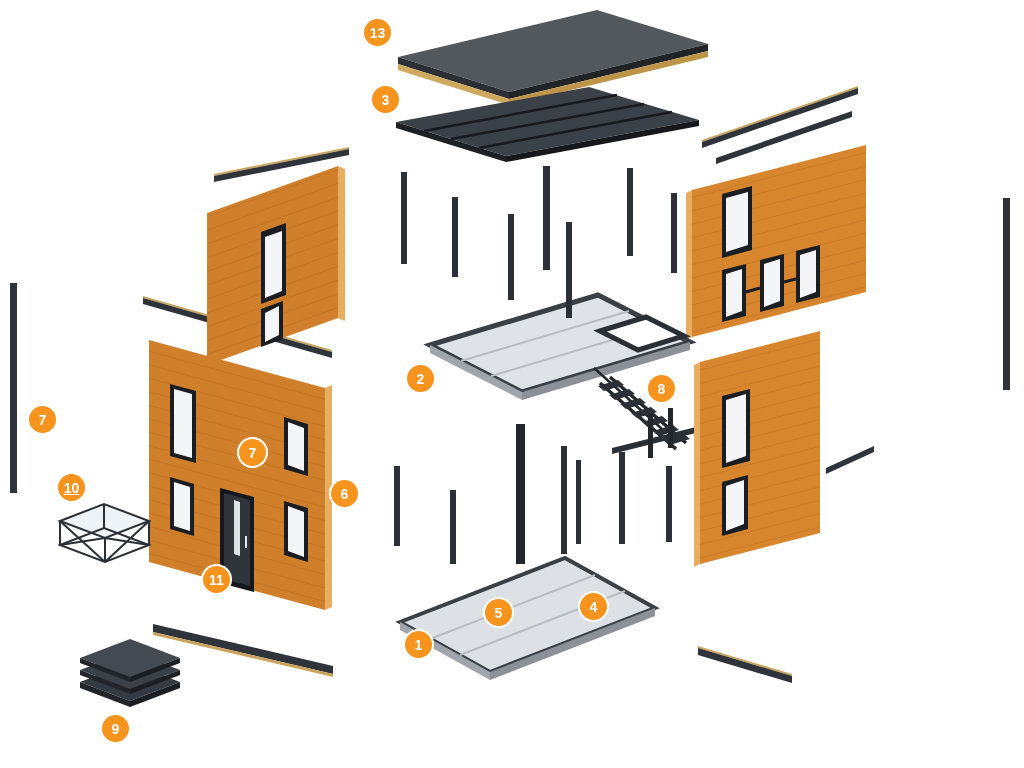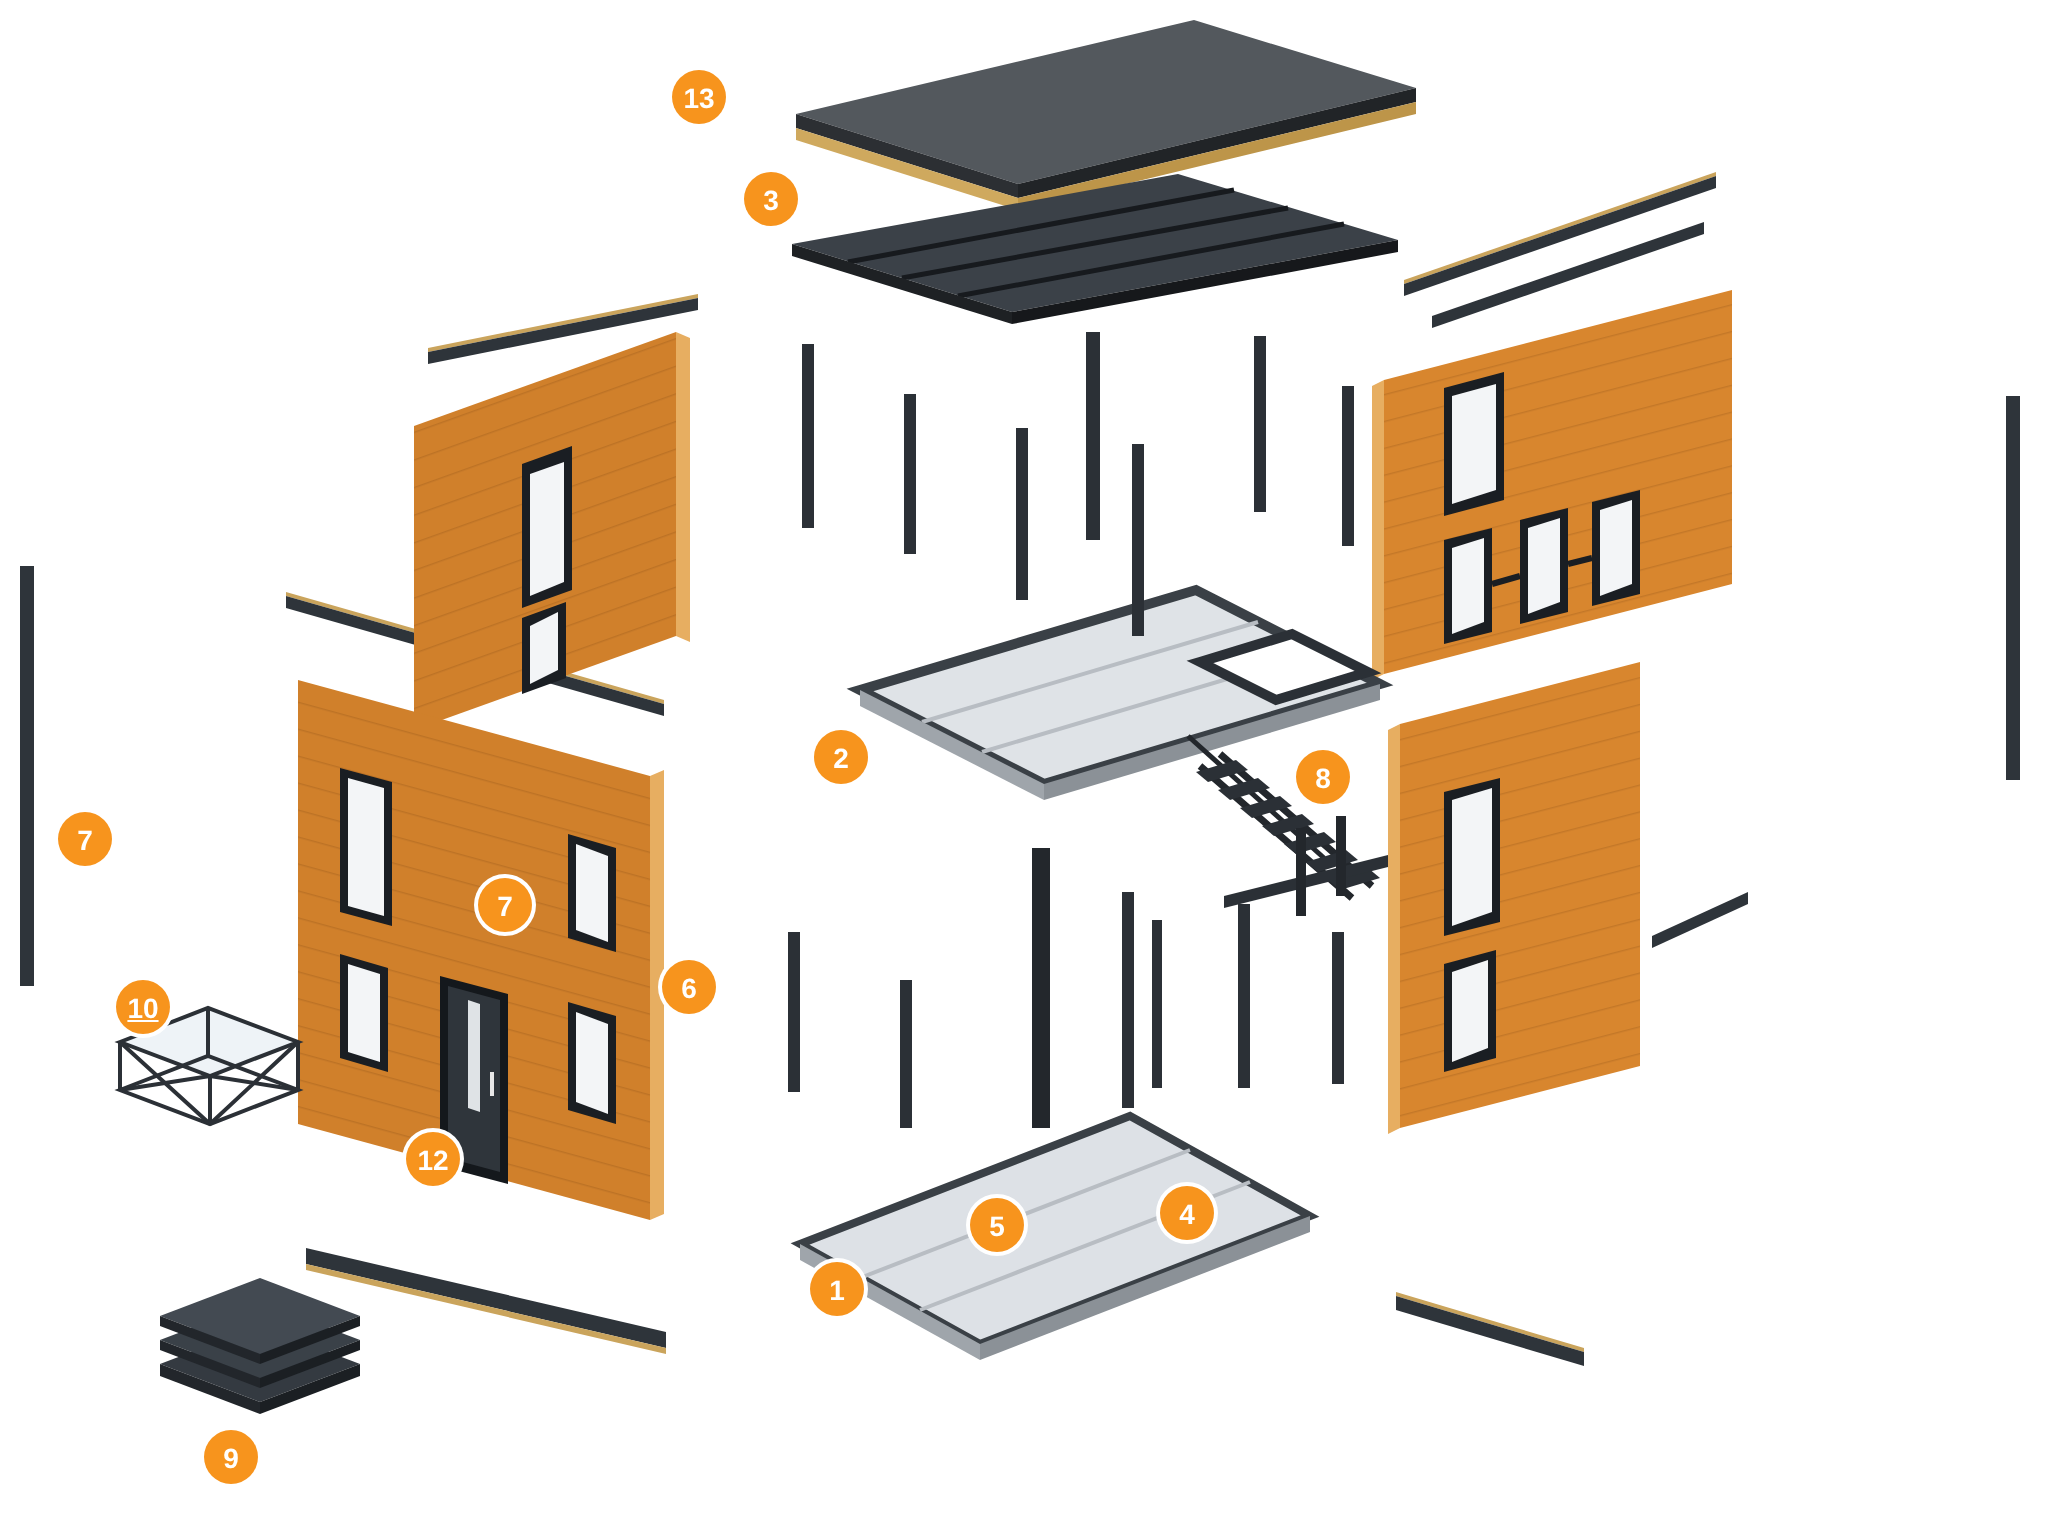--- a/index.html
+++ b/index.html
@@ -205,18 +205,18 @@
 
   <div class="badge" style="left:405px; top:631px;">1</div>
   <div class="badge" style="left:407px; top:365px;">2</div>
   <div class="badge" style="left:372px; top:86px;">3</div>
   <div class="badge" style="left:580px; top:593px;">4</div>
   <div class="badge" style="left:485px; top:599px;">5</div>
   <div class="badge" style="left:331px; top:480px;">6</div>
   <div class="badge" style="left:29px;  top:406px;">7</div>
   <div class="badge" style="left:648px; top:375px;">8</div>
   <div class="badge" style="left:102px; top:715px;">9</div>
-  <div class="badge" style="left:58px;  top:490px;text-decoration:underline;">10</div>
-  <div class="badge" style="left:203px; top:566px;">12</div>
+  <div class="badge" style="left:58px;  top:474px;text-decoration:underline;">10</div>
+  <div class="badge" style="left:203px; top:566px;">11</div>
   <div class="badge" style="left:239px; top:439px;">7</div>
-  <div class="badge" style="left:336px; top:19px;margin-top:16px;">13</div>
+  <div class="badge" style="left:364px; top:19px;">13</div>
 
 </div>
 
 </body></html>

